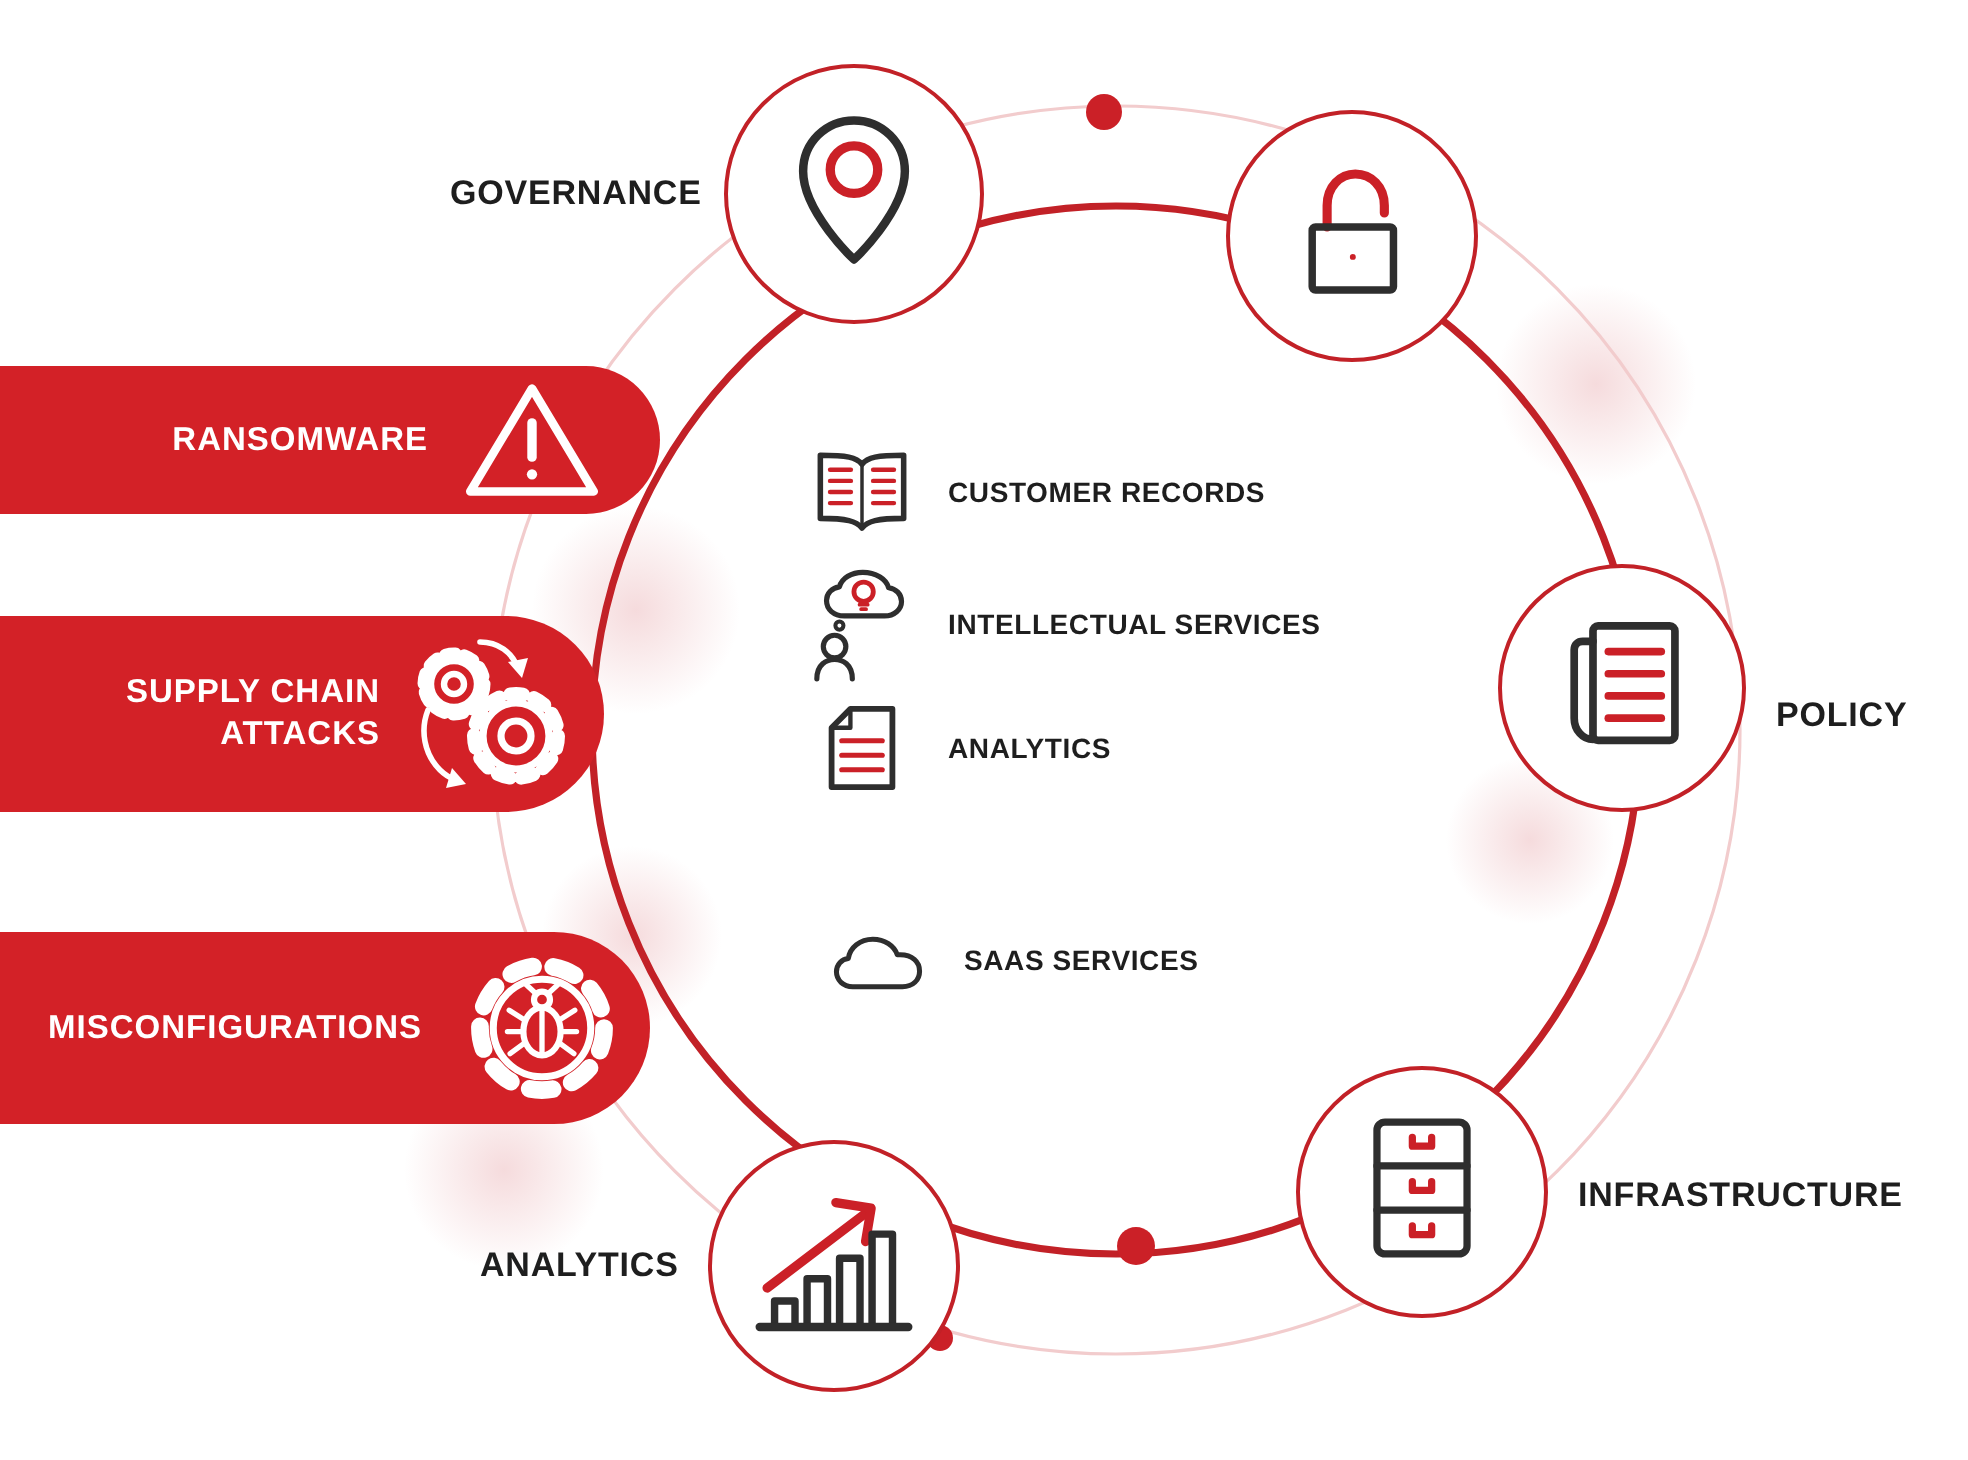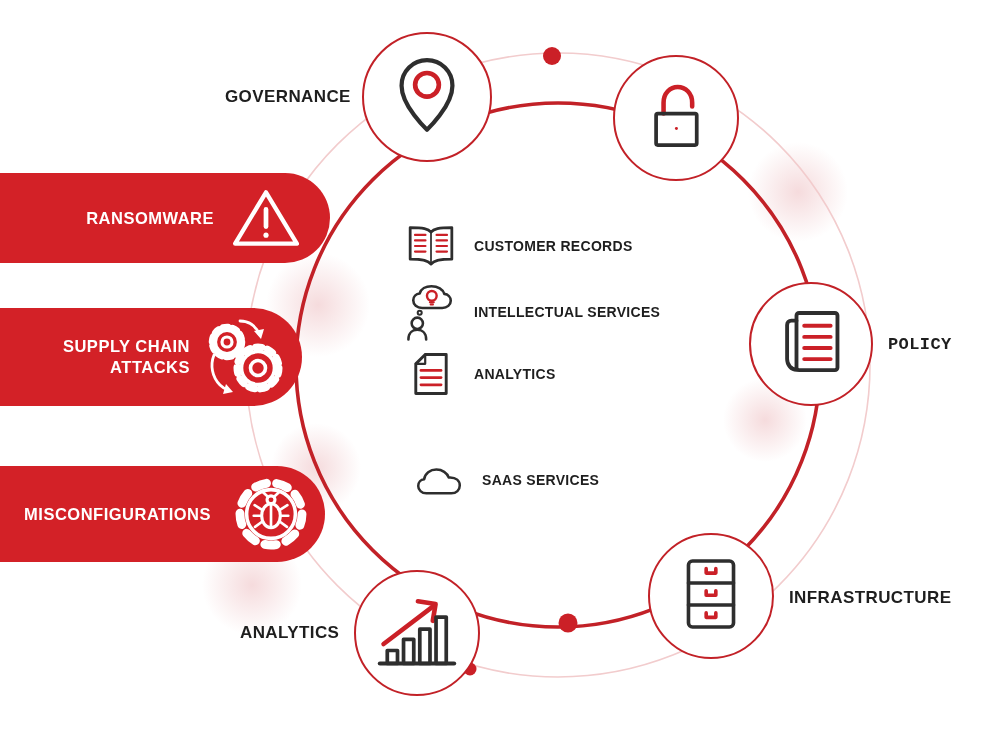--- a/index.html
+++ b/index.html
@@ -53,21 +53,21 @@
     <circle cx="252" cy="585" r="50" fill="url(#blush)"></circle>
     <circle cx="798" cy="192" r="50" fill="url(#blush)"></circle>
     <circle cx="765" cy="420" r="42" fill="url(#blush)"></circle>
     <circle cx="558" cy="365" r="312" fill="none" stroke="var(--ring-light)" stroke-width="1.6"></circle>
     <circle cx="558" cy="365" r="262" fill="none" stroke="var(--ring-red)" stroke-width="3.6"></circle>
     <circle cx="552" cy="56" r="9" fill="var(--icon-red)"></circle>
     <circle cx="568" cy="623" r="9.5" fill="var(--icon-red)"></circle>
     <circle cx="470" cy="669" r="6.5" fill="var(--icon-red)"></circle>
   </svg>
 
-  <div class="banner" style="top:173px;width:330px;height:90px;border-radius:0 49px 49px 0;padding-right:28px;">
+  <div class="banner" style="top:183px;width:330px;height:74px;border-radius:0 49px 49px 0;padding-right:28px;">
     <span class="banner-label" style="margin-right:16px;">RANSOMWARE</span>
     <span class="banner-icon">
       <svg width="72" height="64" viewBox="0 0 84 74">
         <path class="sw" stroke-width="5" d="M42 7 L78 67 H6 Z"></path>
         <line class="sw" stroke-width="5.5" x1="42" y1="27" x2="42" y2="47"></line>
         <circle class="fw" cx="42" cy="57" r="3"></circle>
       </svg>
     </span>
   </div>
 
@@ -161,21 +161,21 @@
         <rect class="bar" stroke-width="4" x="12" y="63" width="11" height="14"></rect>
         <rect class="bar" stroke-width="4" x="29.5" y="51" width="11" height="26"></rect>
         <rect class="bar" stroke-width="4" x="47" y="40" width="11" height="37"></rect>
         <rect class="bar" stroke-width="4" x="64.5" y="27" width="11" height="50"></rect>
         <line class="sd" stroke-width="4.5" x1="4" y1="77" x2="84" y2="77"></line>
       </svg>
     </span>
   </div>
 
   <div class="node-label" style="left:225px;top:87px;">GOVERNANCE</div>
-  <div class="node-label" style="left:888px;top:335px;font-family:Liberation Mono, monospace;">POLICY</div>
+  <div class="node-label" style="left:888px;top:348px;">POLICY</div>
   <div class="node-label" style="left:789px;top:588px;">INFRASTRUCTURE</div>
   <div class="node-label" style="left:240px;top:623px;">ANALYTICS</div>
 
   <div class="asset-row" style="left:404px;top:222px;">
     <span class="asset-icon">
       <svg width="50" height="46" viewBox="0 0 72 64">
         <path class="sd" stroke-width="4" d="M36 12 C32 7 25 5.5 6 5.5 V51 C25 51 32 53 36 58 C40 53 47 51 66 51 V5.5 C47 5.5 40 7 36 12 Z"></path>
         <line class="sd" stroke-width="2.5" x1="36" y1="13" x2="36" y2="57"></line>
         <line class="sr" stroke-width="3.2" x1="13" y1="16" x2="28" y2="16"></line>
         <line class="sr" stroke-width="3.2" x1="13" y1="24" x2="28" y2="24"></line>

